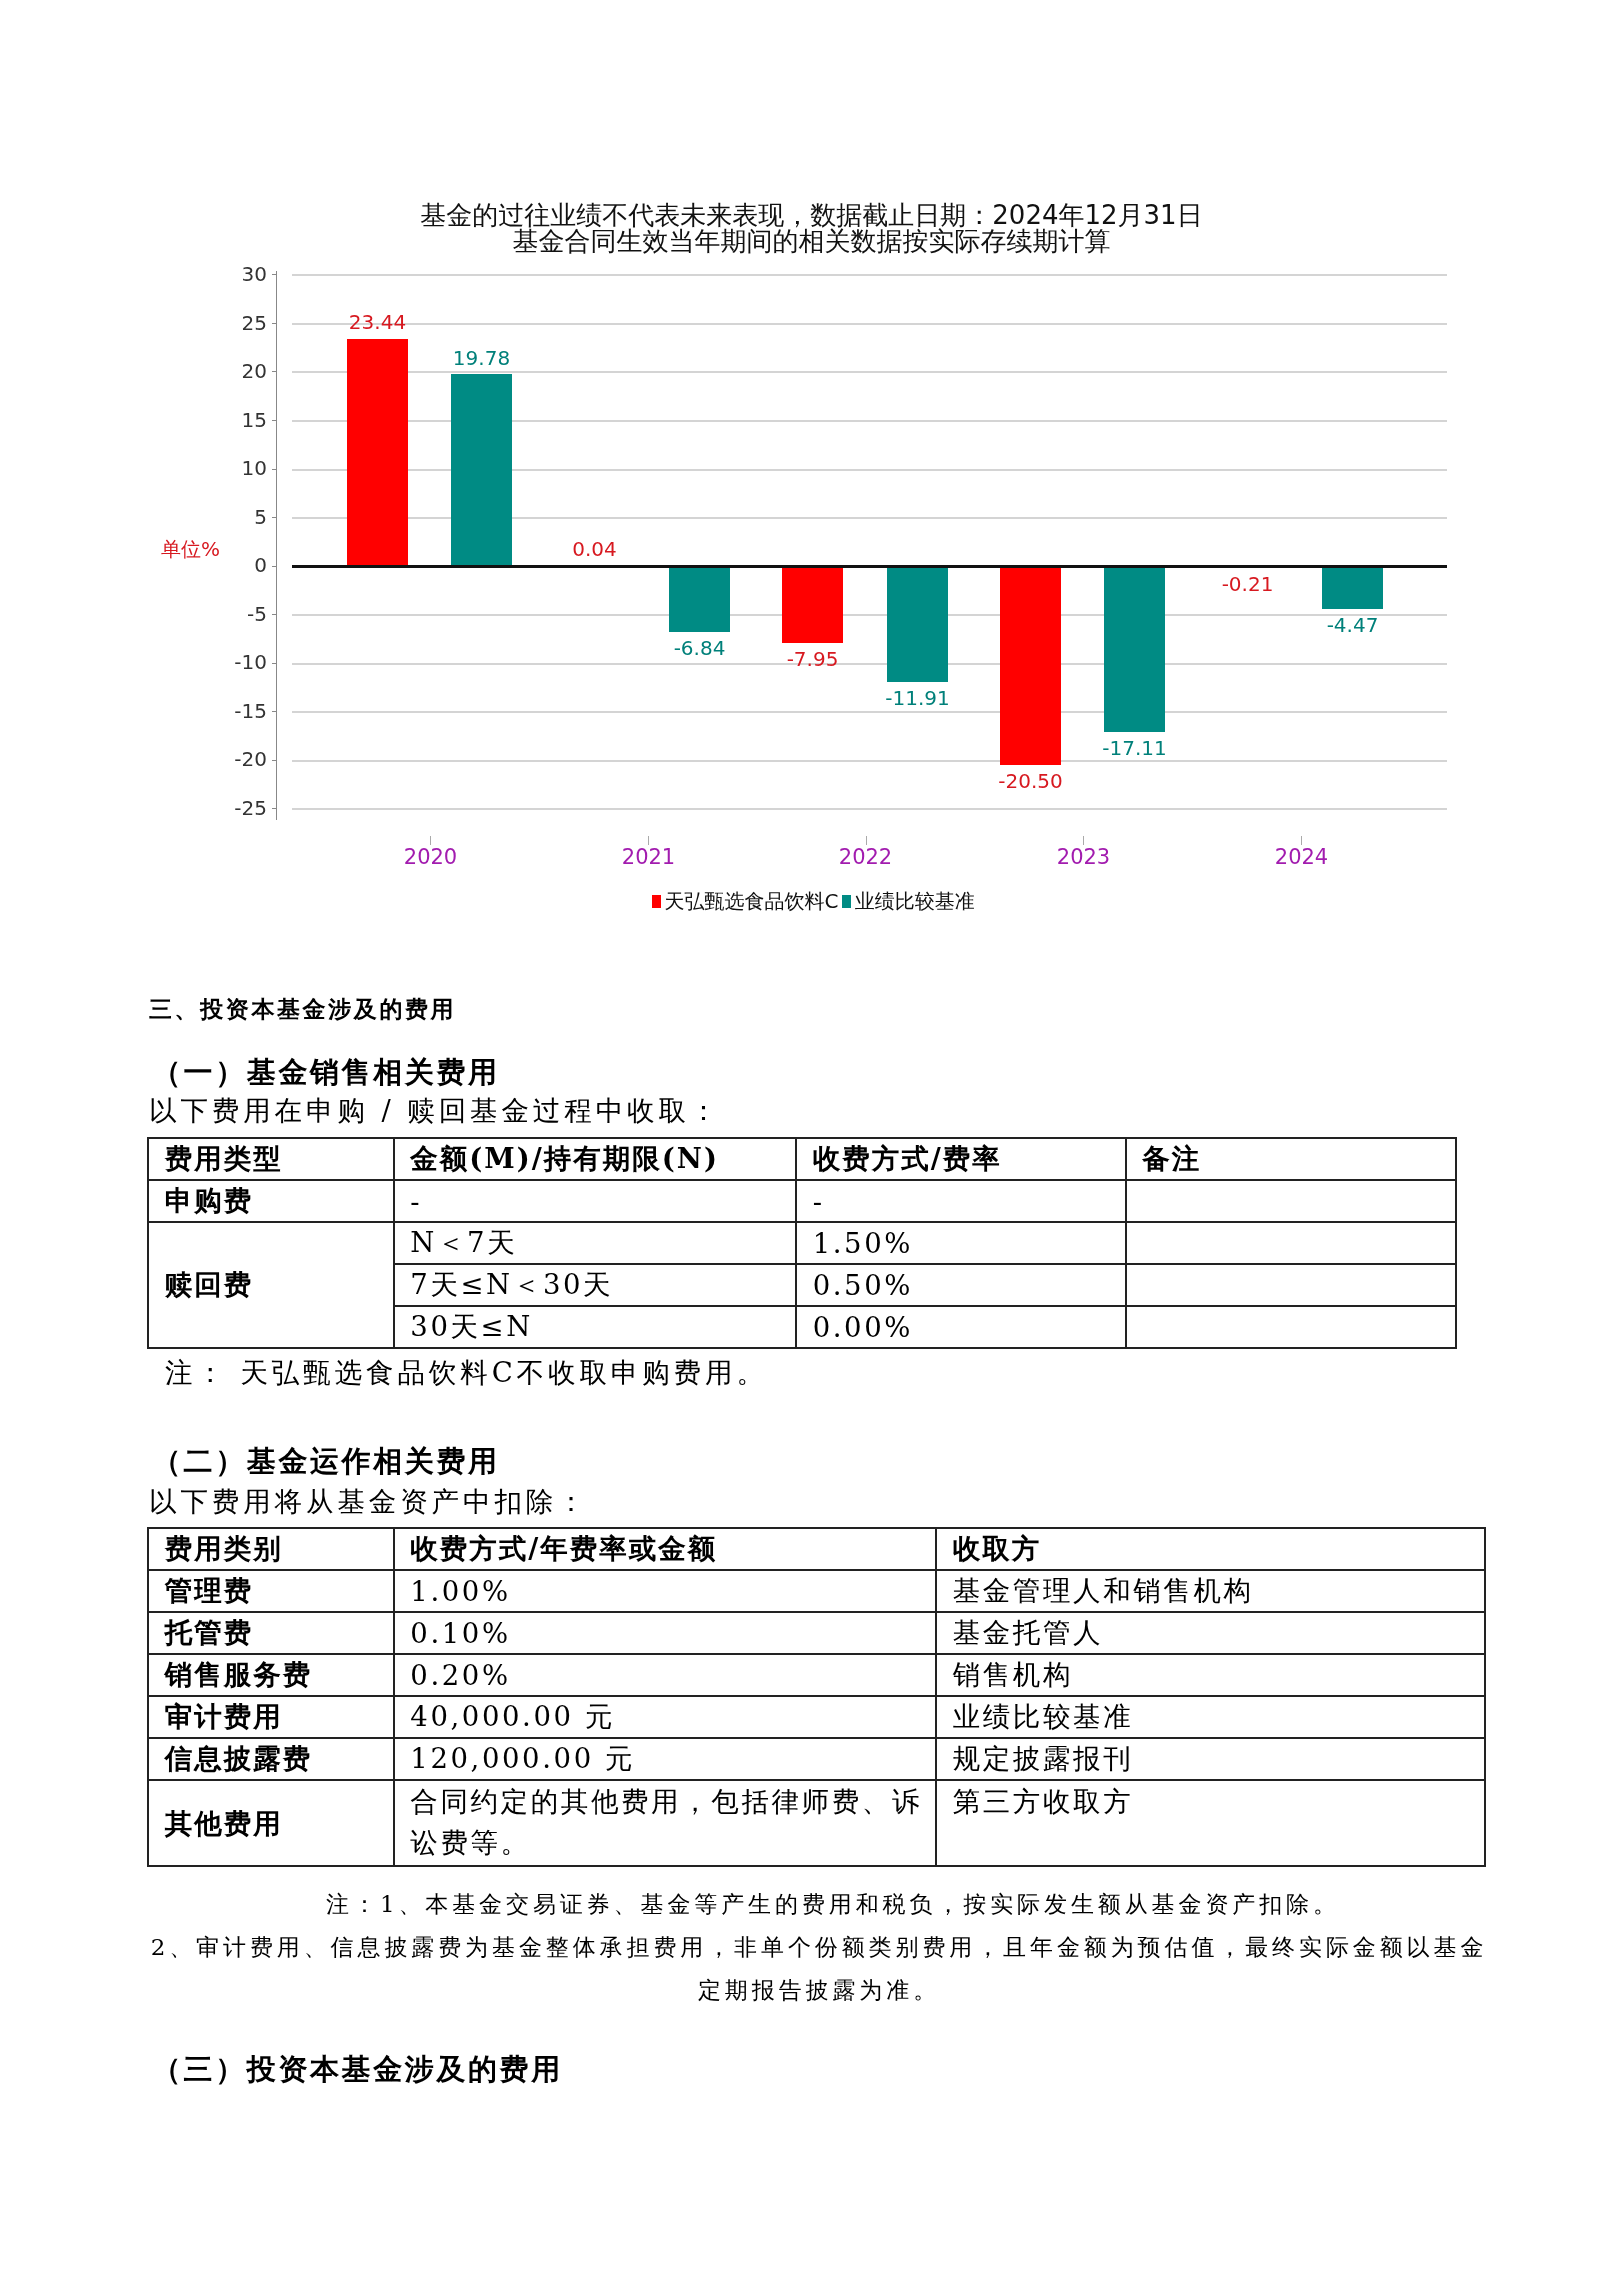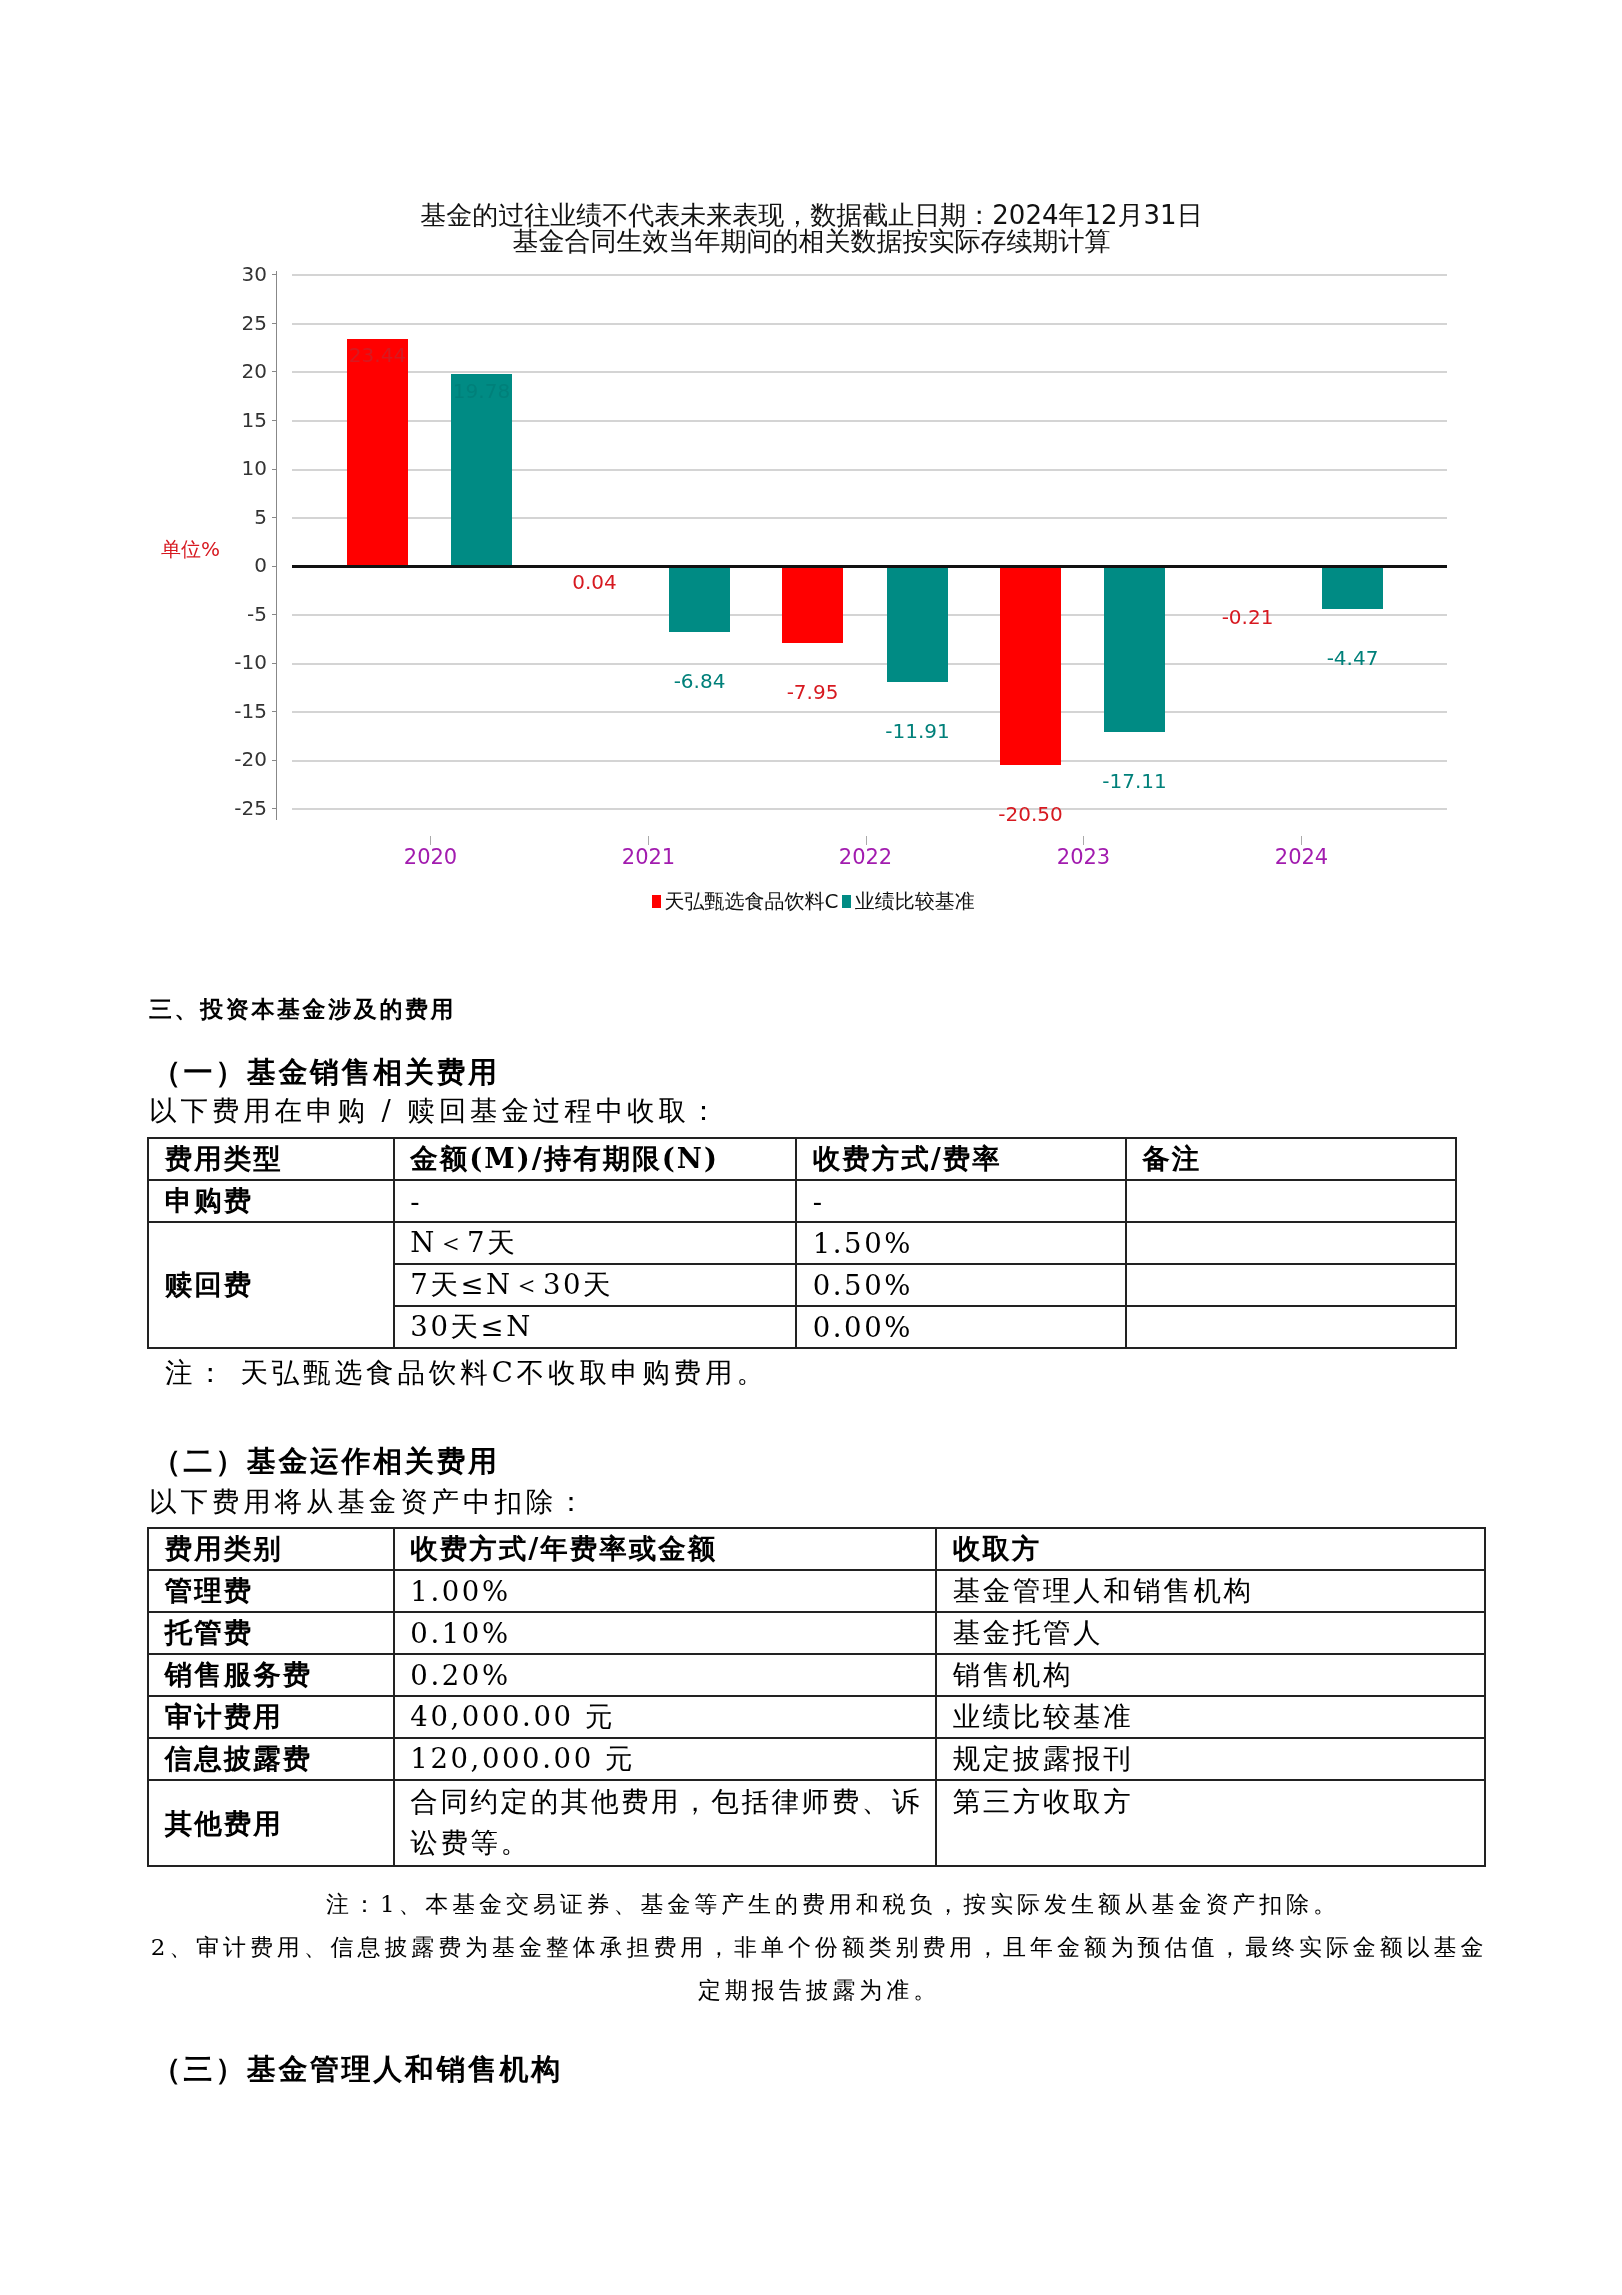--- a/index.html
+++ b/index.html
@@ -11,21 +11,21 @@
   .chart-title { position: absolute; left: 0; width: 1623px; text-align: center;
                  font-family: "DejaVu Sans", "Liberation Sans", sans-serif; font-size: 26px; color: #111; }
   .ytick { position: absolute; width: 59px; text-align: right; font-family: "DejaVu Sans", sans-serif;
            font-size: 20px; color: #333; }
   .ytick-mark { position: absolute; left: 272px; width: 5.2px; height: 1.3px; background: #888; }
   .grid { position: absolute; left: 292px; width: 1155px; height: 2px; background: #d4d4d4; }
   .zero-line { position: absolute; left: 292px; width: 1155px; height: 2.6px; background: #111; }
   .y-axis { position: absolute; left: 276px; width: 1.3px; background: #888; }
   .bar { position: absolute; }
   .bar-label { position: absolute; width: 131px; text-align: center;
-               font-family: "DejaVu Sans", "Liberation Sans", sans-serif; font-size: 20px; margin-top: 33px; }
+               font-family: "DejaVu Sans", "Liberation Sans", sans-serif; font-size: 20px; }
   .xtick { position: absolute; width: 105px; text-align: center; font-family: "DejaVu Sans", sans-serif;
            font-size: 21px; color: #a21caf; margin-top: 6px; }
   .xtick-mark { position: absolute; width: 1.3px; height: 9.2px; background: #aaa; }
   .unit-label { position: absolute; font-family: "DejaVu Sans", sans-serif; font-size: 20px; }
   .legend { position: absolute; top: 888px; left: 0; width: 1623px; text-align: center;
             font-family: "DejaVu Sans", sans-serif; font-size: 20px; color: #111; }
   .legend-swatch { display: inline-block; width: 8.5px; height: 13px; vertical-align: middle; margin: 0 3.9px 2.6px 3.9px; }
 
   
   .h1 { position: absolute; left: 149px; top: 994px; font-size: 23px; font-weight: bold; letter-spacing: 2.6px; }
@@ -220,14 +220,14 @@
     <td class="bold tall">其他费用</td>
     <td class="tall" style="vertical-align:top; padding-right:6.5px;">合同约定的其他费用，包括律师费、诉讼费等。</td>
     <td class="tall" style="vertical-align:top;">第三方收取方</td>
   </tr>
 </tbody>
   </table>
 
 <div class="note-para" style="top:1883px; left:163px;">注：1、本基金交易证券、基金等产生的费用和税负，按实际发生额从基金资产扣除。</div>
 <div class="note-para" style="top:1926px;">2、审计费用、信息披露费为基金整体承担费用，非单个份额类别费用，且年金额为预估值，最终实际金额以基金定期报告披露为准。</div>
 
-<div class="h2" style="top:2050px">（三）基金管理人和销售机构</div>
+<div class="h2" style="top:2050px">（三）投资本基金涉及的费用</div>
 
 
 </body></html>

